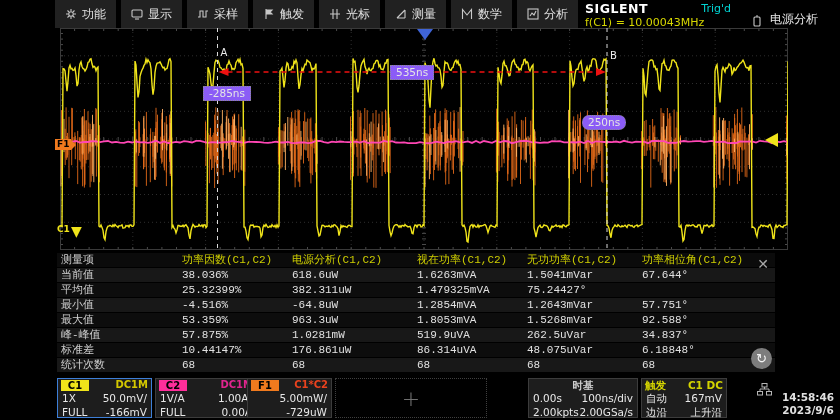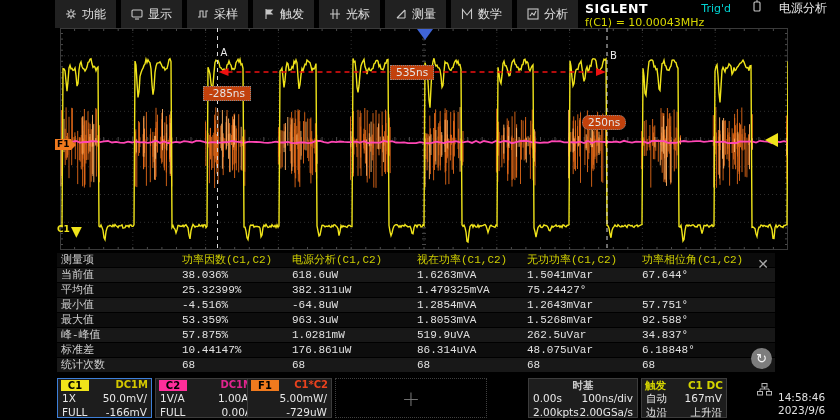--- a/index.html
+++ b/index.html
@@ -10,26 +10,26 @@
           display:flex;align-items:stretch;}
   .menu-item{width:61px;margin-right:5px;background:#212121;display:flex;align-items:center;
              justify-content:center;gap:5px;font-size:12px;color:#e0e0e0;cursor:pointer;}
   .mi-icon{display:flex;align-items:center;}
   .mi-icon svg{stroke:#c8c8c8;fill:none;stroke-width:1.1;}
   .brand-block{width:146px;background:#000;display:flex;flex-direction:column;justify-content:space-between;padding:1px 2px;}
   .brand-row{display:flex;align-items:center;justify-content:space-between;}
   .brand{color:#fff;font-weight:bold;font-size:12.5px;letter-spacing:.5px;}
   .trigd{color:#00d2d2;font-size:11px;}
   .freq{color:#d8d800;font-size:11px;white-space:nowrap;}
-  .power-btn{margin-left:8px;display:flex;align-items:flex-start;gap:16px;font-size:12px;color:#e8e8e8;
+  .power-btn{margin-left:8px;display:flex;align-items:flex-end;gap:7px;font-size:12px;color:#e8e8e8;
              padding:0 10px;cursor:pointer;}
   
   .plot{position:absolute;left:60px;top:28px;width:728px;height:222px;background:#000;}
   .plot svg{position:absolute;left:0;top:0;}
-  .cur-label{position:absolute;background:#c2410c;border:1px dotted #8a8a8a;color:#e5e5e5;
+  .cur-label{position:absolute;background:#8b5cf6;border:1px dotted #8a8a8a;color:#e5e5e5;
              font-size:10.5px;line-height:13px;padding:0 5px;white-space:nowrap;}
   .f1-marker{position:absolute;left:55px;top:139px;display:flex;align-items:center;}
   .f1-chip{background:#f07a1e;color:#000;font-size:9px;font-weight:bold;padding:0 2px;line-height:11px;}
   .f1-arrow{width:0;height:0;border-left:5px solid #f07a1e;border-top:5px solid transparent;border-bottom:5px solid transparent;}
   .c1-marker{position:absolute;left:57px;top:224px;color:#f0e41a;font-size:9px;font-weight:bold;
              display:flex;align-items:flex-start;gap:1px;}
   .c1-dn{font-size:14px;line-height:14px;}
   
   .meas-table{position:absolute;left:57px;top:253px;width:718px;}
   .trow{display:grid;grid-template-columns:125px 110px 125px 110px 115px 133px;height:15px;
@@ -57,22 +57,22 @@
   .c1box{left:57px;width:95px;}
   .c2box{left:155px;width:102px;}
   .f1box{left:247px;width:85px;}
   .addbox{left:335px;width:152px;background:transparent;border:1px dotted #3f3f3f;
           align-items:center;justify-content:center;color:#6f6f6f;font-size:22px;font-weight:200;}
   .tbbox{left:528px;width:110px;}
   .trbox{left:641px;width:86px;}
   .tbbox .hrow,.trbox .hrow{justify-content:center;gap:14px;}
   .tb-title{color:#cfcfcf;font-weight:bold;font-size:10.5px;}
   .net-icon{position:absolute;left:757px;top:3px;}
-  .clock{position:absolute;right:2px;top:13px;width:60px;text-align:left;font-size:10.5px;
-         line-height:13px;color:#e0e0e0;}
+  .clock{position:absolute;right:2px;top:13px;width:60px;text-align:center;font-size:10.5px;
+         line-height:13px;color:#e0e0e0;font-weight:bold;}
 </style>
 </head>
 <body>
 
 <div class="screen">
 
   <div class="topbar">
     <div class="menu-item">
       <span class="mi-icon">
           <svg width="12" height="12" viewBox="0 0 12 12">

